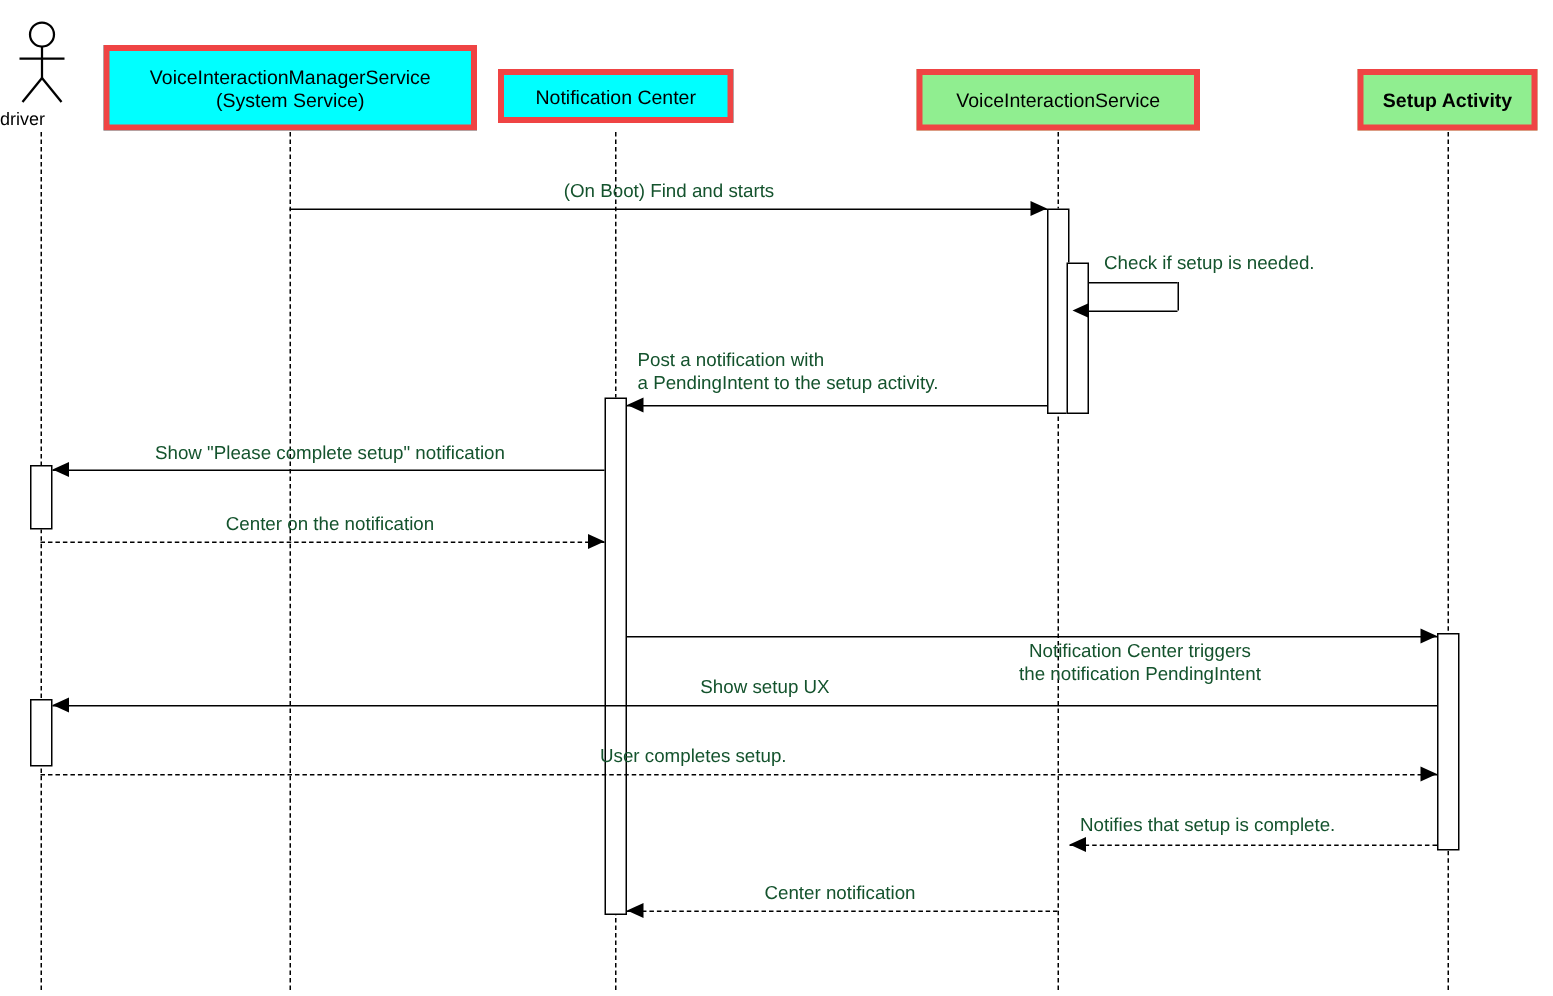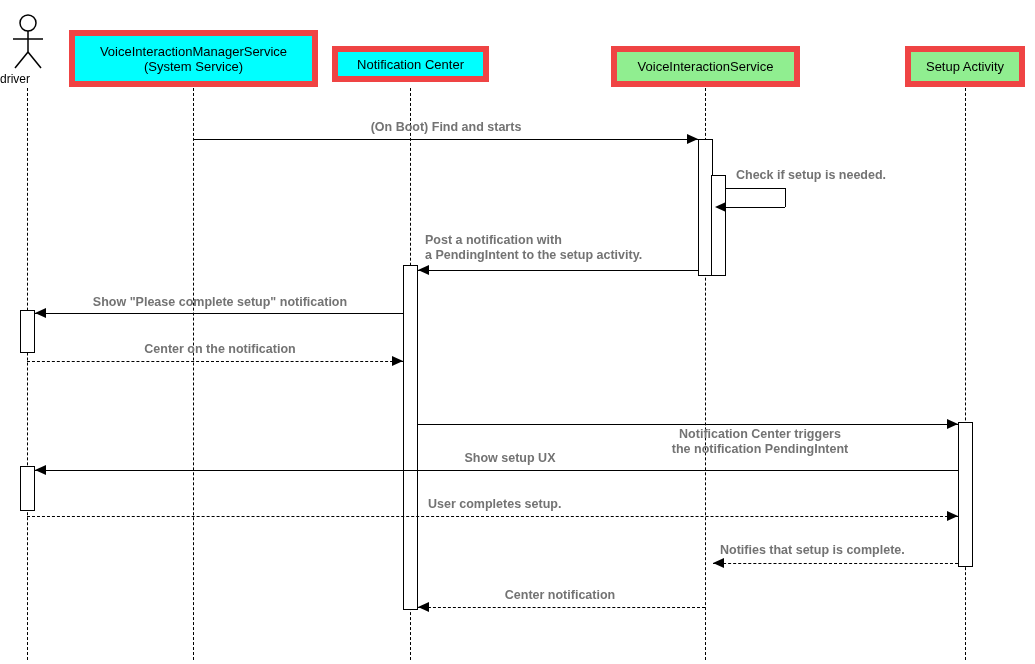--- a/index.html
+++ b/index.html
@@ -13,21 +13,21 @@
   #canvas {
     position: relative;
     width: 1035px;
     height: 664px;
     background: #ffffff;
     overflow: hidden;
   }
   .lifeline-box {
     position: absolute;
     box-sizing: border-box;
-    border: 6px solid #ef4444;
+    border: 4px solid #ef4444;
     display: flex;
     align-items: center;
     justify-content: center;
     text-align: center;
     font-size: 13px;
     line-height: 15px;
     color: #000000;
     white-space: pre-line;
   }
   .actor-label {
@@ -72,24 +72,23 @@
     width: 0;
     height: 0;
     border-top: 5px solid transparent;
     border-bottom: 5px solid transparent;
     border-right: 11px solid #000000;
   }
   .msg-label {
     position: absolute;
     font-size: 12.5px;
     line-height: 15px;
-    color: #737373;
+    color: #14532d;
     white-space: pre-line;
     text-align: center;
-    font-weight: bold;
   }
   svg.actor-glyph {
     position: absolute;
   }
 </style>
 </head>
 <body>
 
 <div id="canvas">
 
@@ -102,21 +101,21 @@
   </svg>
   <div class="actor-label" style="left:0px; top:72px; width:56px;">driver</div>
 
   <div class="lifeline-box" style="left:69px; top:30px; width:249px; height:57px; background:#00ffff;">VoiceInteractionManagerService
 (System Service)</div>
 
   <div class="lifeline-box" style="left:332px; top:46px; width:157px; height:36px; background:#00ffff;">Notification Center</div>
 
   <div class="lifeline-box" style="left:611px; top:46px; width:189px; height:41px; background:#90ee90;">VoiceInteractionService</div>
 
-  <div class="lifeline-box" style="left:905px; top:46px; width:120px; height:41px; background:#90ee90;">Setup Activity</div>
+  <div class="lifeline-box" style="left:905px; top:46px; width:120px; height:41px; background:#90ee90;font-weight:bold;">Setup Activity</div>
 
   <div class="lifeline-dash" style="left:27px; top:88px; height:572px;"></div>
   <div class="lifeline-dash" style="left:193px; top:88px; height:572px;"></div>
   <div class="lifeline-dash" style="left:410px; top:88px; height:572px;"></div>
   <div class="lifeline-dash" style="left:705px; top:88px; height:572px;"></div>
   <div class="lifeline-dash" style="left:965px; top:88px; height:572px;"></div>
 
   <div class="activation" style="left:698px; top:139px; width:15px; height:137px;"></div>
   <div class="activation" style="left:711px; top:175px; width:15px; height:101px;"></div>
   <div class="activation" style="left:403px; top:265px; width:15px; height:345px;"></div>
@@ -152,21 +151,21 @@
   <div class="arrow-right" style="left:947px; top:419px;"></div>
   <div class="msg-label" style="left:560px; top:387px; width:400px; text-align:center;margin-top:40px;">Notification Center triggers
 the notification PendingIntent</div>
 
   <div class="msg-line" style="left:35px; top:470px; width:923px;"></div>
   <div class="arrow-left" style="left:35px; top:465px;"></div>
   <div class="msg-label" style="left:390px; top:451px; width:240px;">Show setup UX</div>
 
   <div class="msg-line dashed" style="left:27px; top:516px; width:931px;"></div>
   <div class="arrow-right" style="left:947px; top:511px;"></div>
-  <div class="msg-label" style="left:428px; top:497px; width:280px; text-align:left;">User completes setup.</div>
+  <div class="msg-label" style="left:400px; top:497px; width:280px; text-align:left;">User completes setup.</div>
 
   <div class="msg-line dashed" style="left:713px; top:563px; width:245px;"></div>
   <div class="arrow-left" style="left:713px; top:558px;"></div>
   <div class="msg-label" style="left:720px; top:543px; width:240px; text-align:left;">Notifies that setup is complete.</div>
 
   <div class="msg-line dashed" style="left:418px; top:607px; width:287px;"></div>
   <div class="arrow-left" style="left:418px; top:602px;"></div>
   <div class="msg-label" style="left:440px; top:588px; width:240px;">Center notification</div>
 
 </div>

